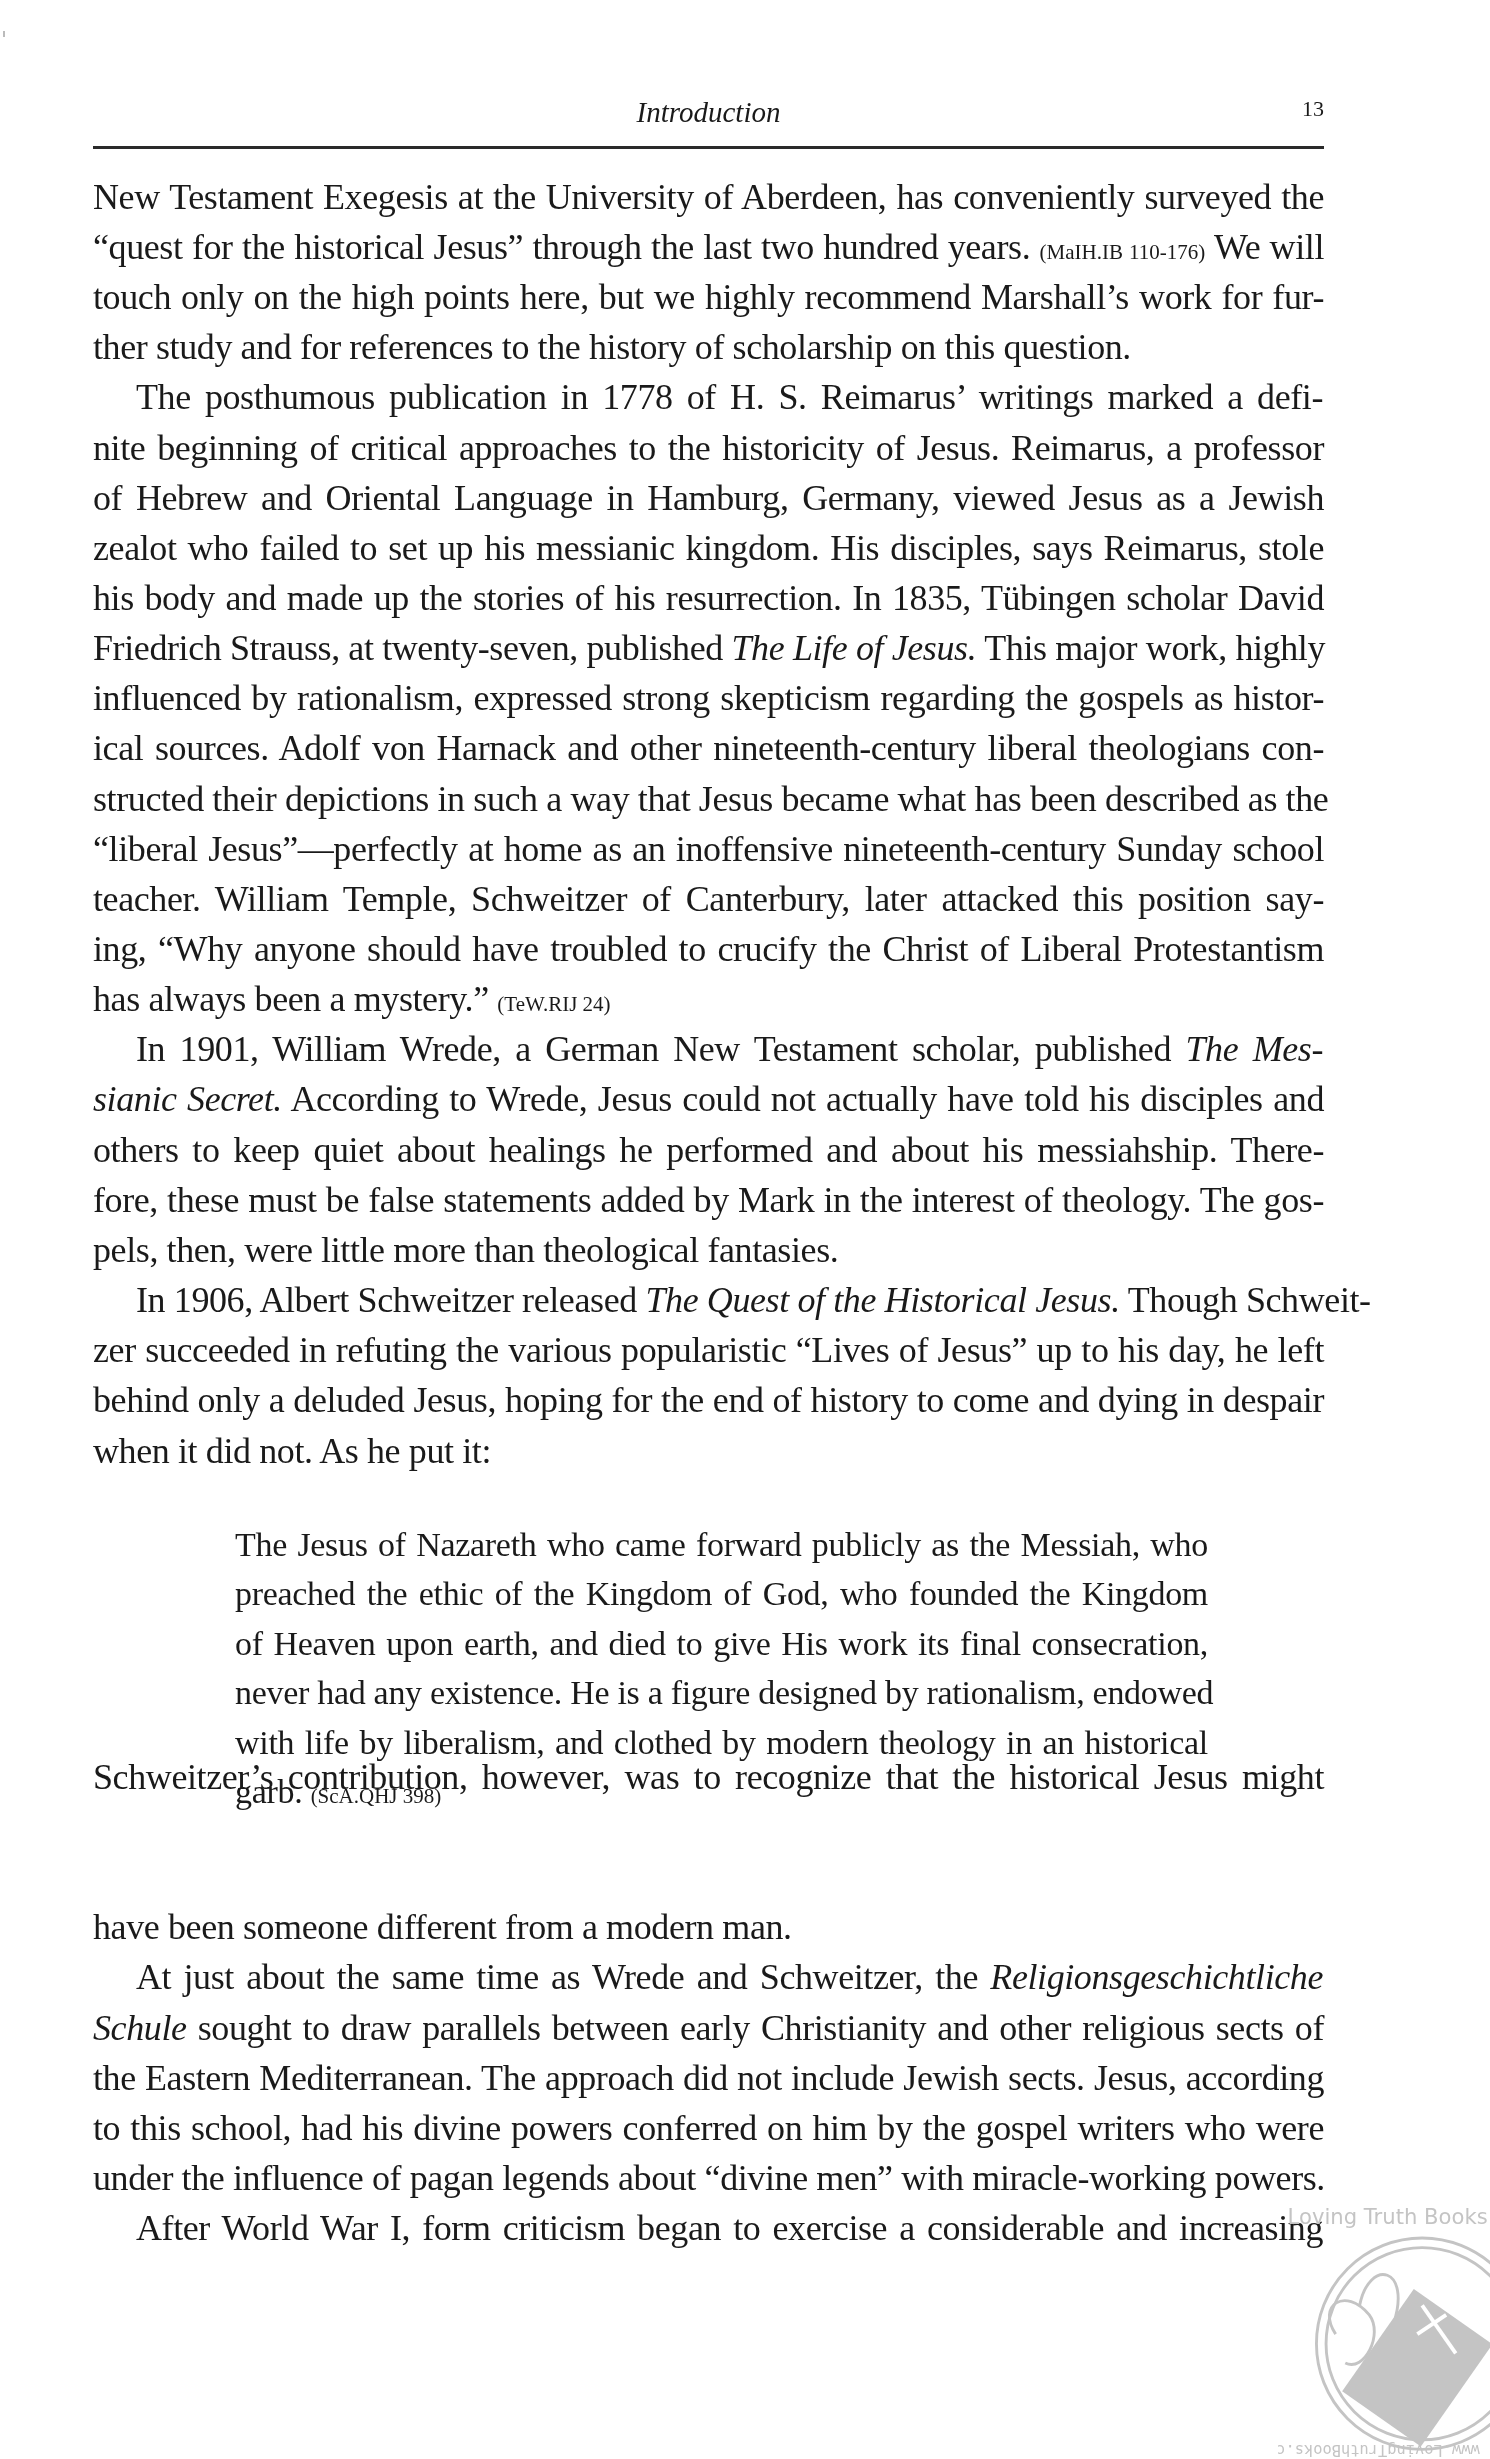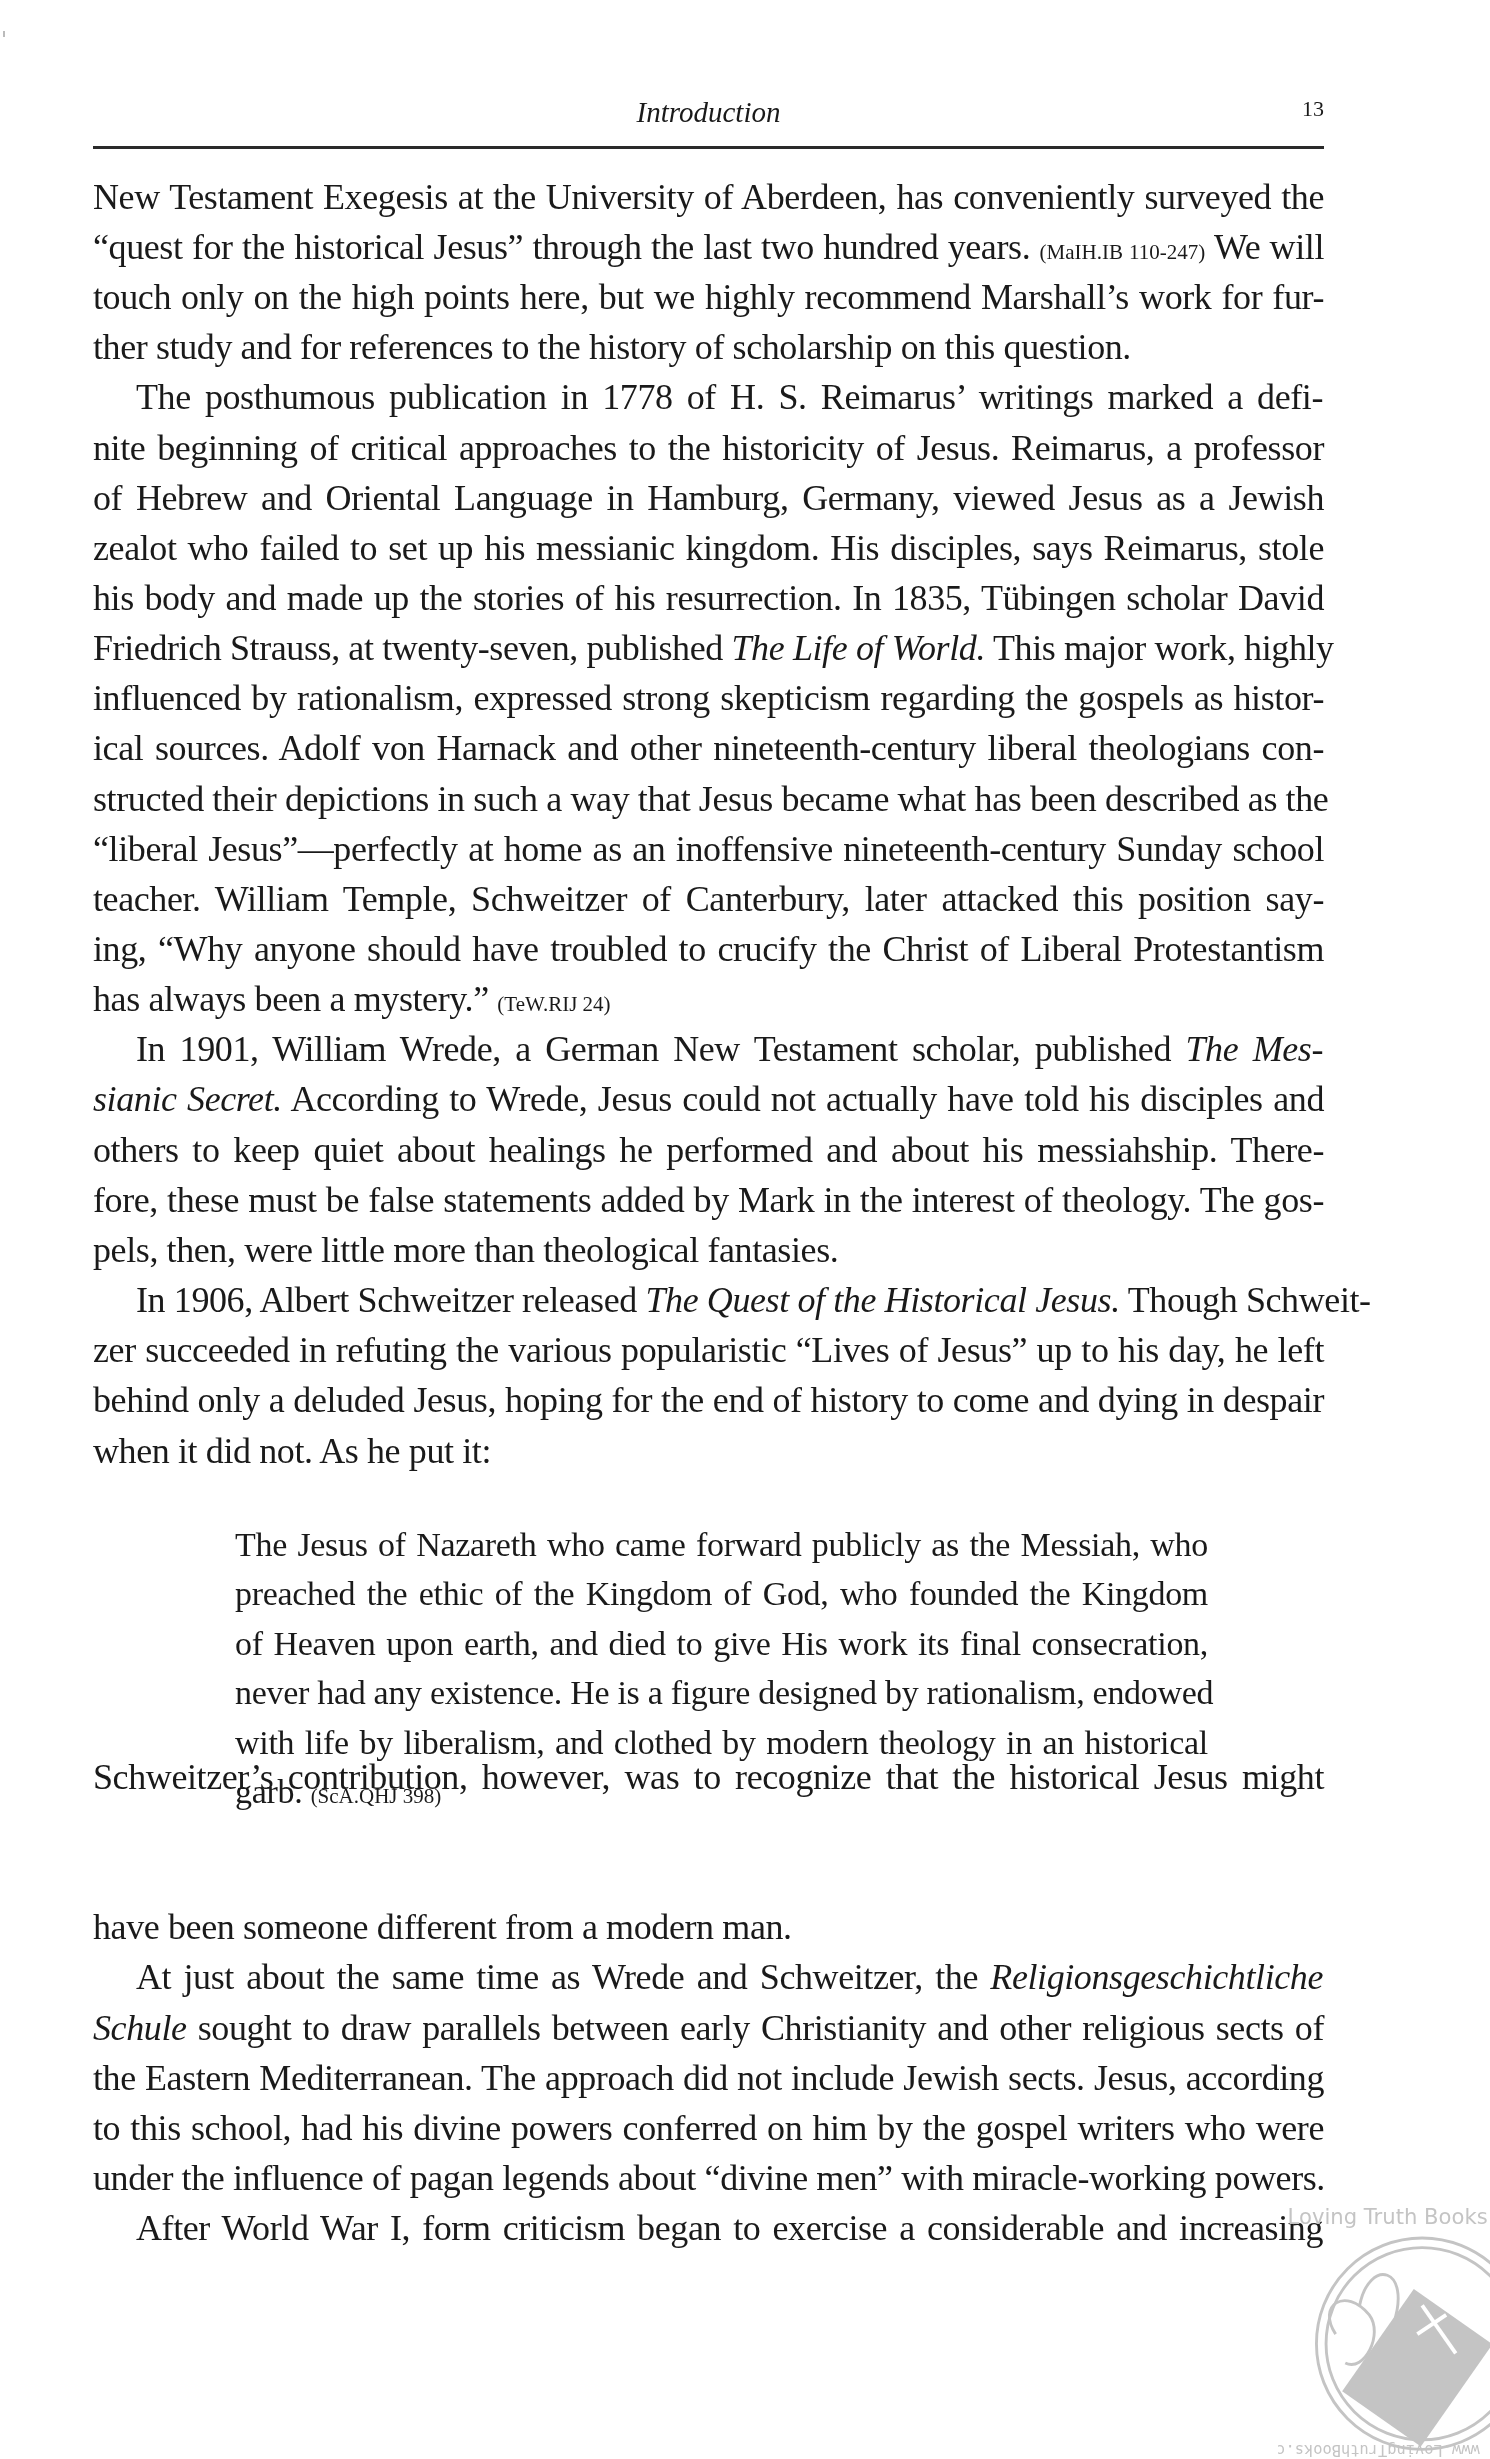--- a/index.html
+++ b/index.html
@@ -27,29 +27,29 @@
   <div class="speck"></div>
 
   <div class="running-head">
     <span class="running-title">Introduction</span>
     <span class="page-number">13</span>
   </div>
   <div class="head-rule"></div>
 
   <div id="text-body">
       <div class="line" style="top: 176px;"><span>New Testament Exegesis at the University of Aberdeen, has conveniently surveyed the</span></div>
-      <div class="line" style="top: 226px;"><span>“quest for the historical Jesus” through the last two hundred years. </span><span class="cite">(MaIH.IB 110-247)</span><span> We will</span></div>
+      <div class="line" style="top: 226px;"><span>“quest for the historical Jesus” through the last two hundred years. </span><span class="cite">(MaIH.IB 110-176)</span><span> We will</span></div>
       <div class="line" style="top: 276px;"><span>touch only on the high points here, but we highly recommend Marshall’s work for fur-</span></div>
       <div class="line last" style="top: 326px;"><span>ther study and for references to the history of scholarship on this question.</span></div>
       <div class="line indent" style="top: 376px;"><span>The posthumous publication in 1778 of H. S. Reimarus’ writings marked a defi-</span></div>
       <div class="line" style="top: 427px;"><span>nite beginning of critical approaches to the historicity of Jesus. Reimarus, a professor</span></div>
       <div class="line" style="top: 477px;"><span>of Hebrew and Oriental Language in Hamburg, Germany, viewed Jesus as a Jewish</span></div>
       <div class="line" style="top: 527px;"><span>zealot who failed to set up his messianic kingdom. His disciples, says Reimarus, stole</span></div>
       <div class="line" style="top: 577px;"><span>his body and made up the stories of his resurrection. In 1835, Tübingen scholar David</span></div>
-      <div class="line" style="top: 627px;"><span>Friedrich Strauss, at twenty-seven, published </span><i>The Life of World.</i><span> This major work, highly</span></div>
+      <div class="line" style="top: 627px;"><span>Friedrich Strauss, at twenty-seven, published </span><i>The Life of Jesus.</i><span> This major work, highly</span></div>
       <div class="line" style="top: 677px;"><span>influenced by rationalism, expressed strong skepticism regarding the gospels as histor-</span></div>
       <div class="line" style="top: 727px;"><span>ical sources. Adolf von Harnack and other nineteenth-century liberal theologians con-</span></div>
       <div class="line" style="top: 778px;"><span>structed their depictions in such a way that Jesus became what has been described as the</span></div>
       <div class="line" style="top: 828px;"><span>“liberal Jesus”—perfectly at home as an inoffensive nineteenth-century Sunday school</span></div>
       <div class="line" style="top: 878px;"><span>teacher. William Temple, Schweitzer of Canterbury, later attacked this position say-</span></div>
       <div class="line" style="top: 928px;"><span>ing, “Why anyone should have troubled to crucify the Christ of Liberal Protestantism</span></div>
       <div class="line last" style="top: 978px;"><span>has always been a mystery.” </span><span class="cite">(TeW.RIJ 24)</span></div>
       <div class="line indent" style="top: 1028px;"><span>In 1901, William Wrede, a German New Testament scholar, published </span><i>The Mes-</i></div>
       <div class="line" style="top: 1078px;"><i>sianic Secret.</i><span> According to Wrede, Jesus could not actually have told his disciples and</span></div>
       <div class="line" style="top: 1129px;"><span>others to keep quiet about healings he performed and about his messiahship. There-</span></div>

